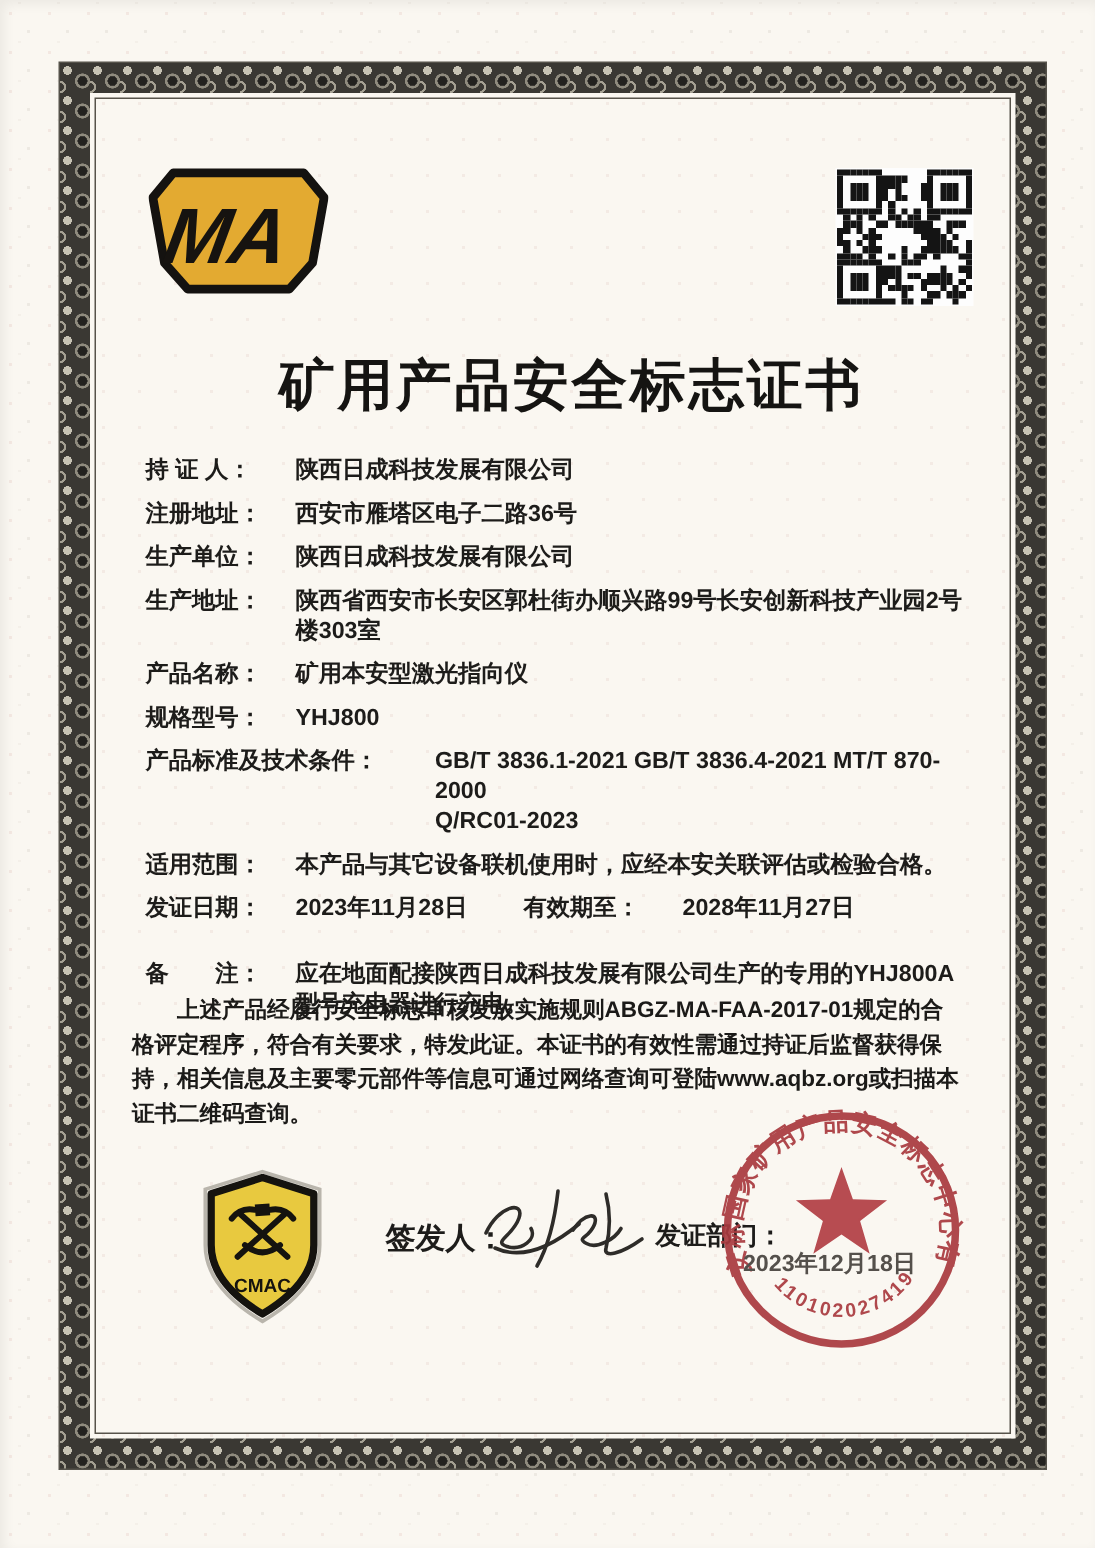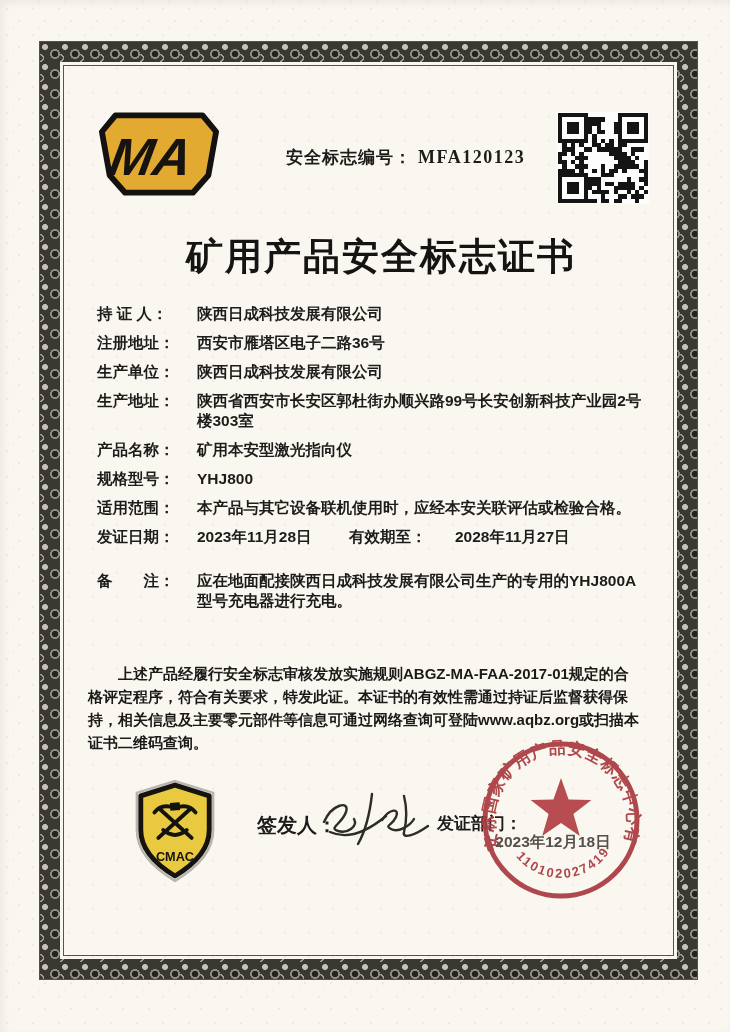--- a/index.html
+++ b/index.html
@@ -101,24 +101,20 @@
     </div>
   </div>
 
   <div class="content">
 
     <svg class="ma-logo" viewBox="0 0 124 86">
       <polygon points="17,3 107,3 121,20 113,65 97,83 27,83 11,65 3,20" fill="#e3aa31" stroke="#141210" stroke-width="6" stroke-linejoin="round"></polygon>
       <text x="62" y="65" text-anchor="middle" font-size="54" font-weight="bold" font-style="italic" fill="#161310" transform="translate(62,0) skewX(-10) translate(-62,0)">MA</text>
     </svg>
 
-    <div class="cert-number">
-      <span class="lbl">安全标志编号：</span>
-      <span class="val">MFA120123</span>
-    </div>
 
     <div class="qr">
         <div class="m on"></div>
         <div class="m on"></div>
         <div class="m on"></div>
         <div class="m on"></div>
         <div class="m on"></div>
         <div class="m on"></div>
         <div class="m on"></div>
         <div class="m"></div>
@@ -577,20 +573,25 @@
         <span class="field-label">生产地址：</span>
         <span class="field-value">陕西省西安市长安区郭杜街办顺兴路99号长安创新科技产业园2号楼303室</span>
       </div>
       <div class="field-row">
         <span class="field-label">产品名称：</span>
         <span class="field-value">矿用本安型激光指向仪</span>
       </div>
       <div class="field-row">
         <span class="field-label">规格型号：</span>
         <span class="field-value">YHJ800</span>
+      </div>
+      <div class="field-row wide-label">
+        <span class="field-label">产品标准及技术条件：</span>
+        <span class="field-value">GB/T 3836.1-2021 GB/T 3836.4-2021 MT/T 870-2000
+Q/RC01-2023</span>
       </div>
       <div class="field-row">
         <span class="field-label">适用范围：</span>
         <span class="field-value">本产品与其它设备联机使用时，应经本安关联评估或检验合格。</span>
       </div>
 
       <div class="dates-row">
         <span class="field-label">发证日期：</span>
         <span class="date-val">2023年11月28日</span>
         <span class="valid-lbl">有效期至：</span>

